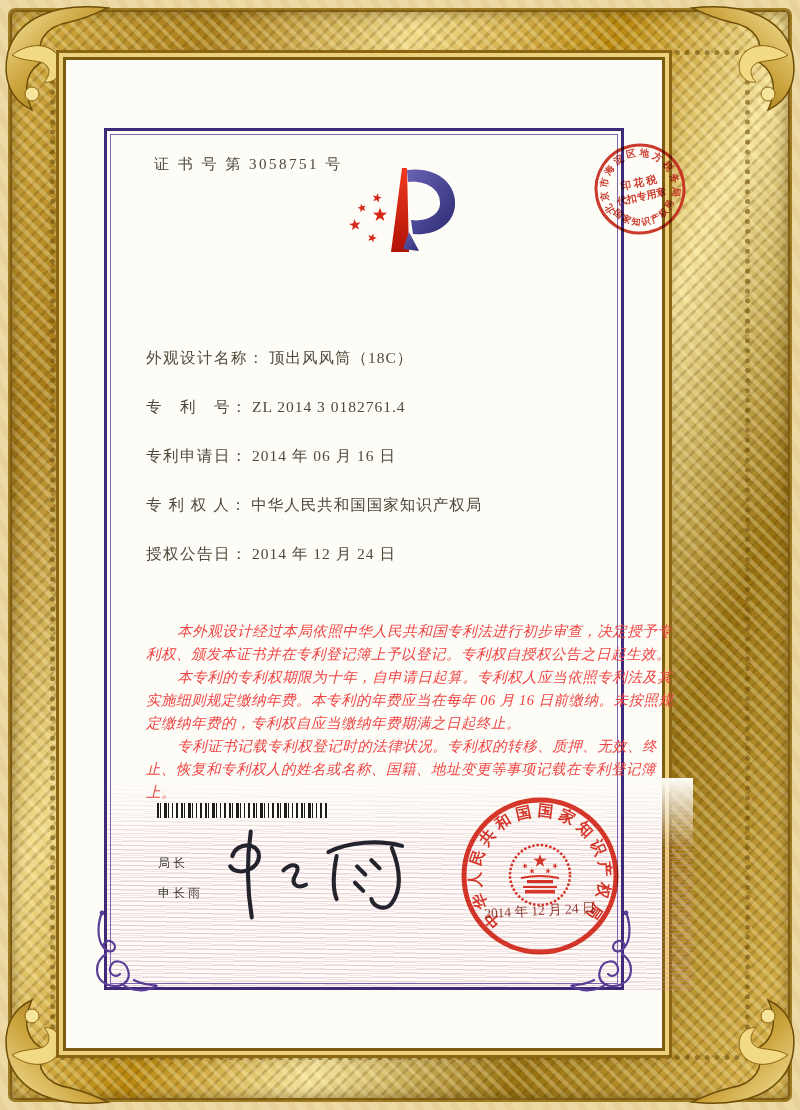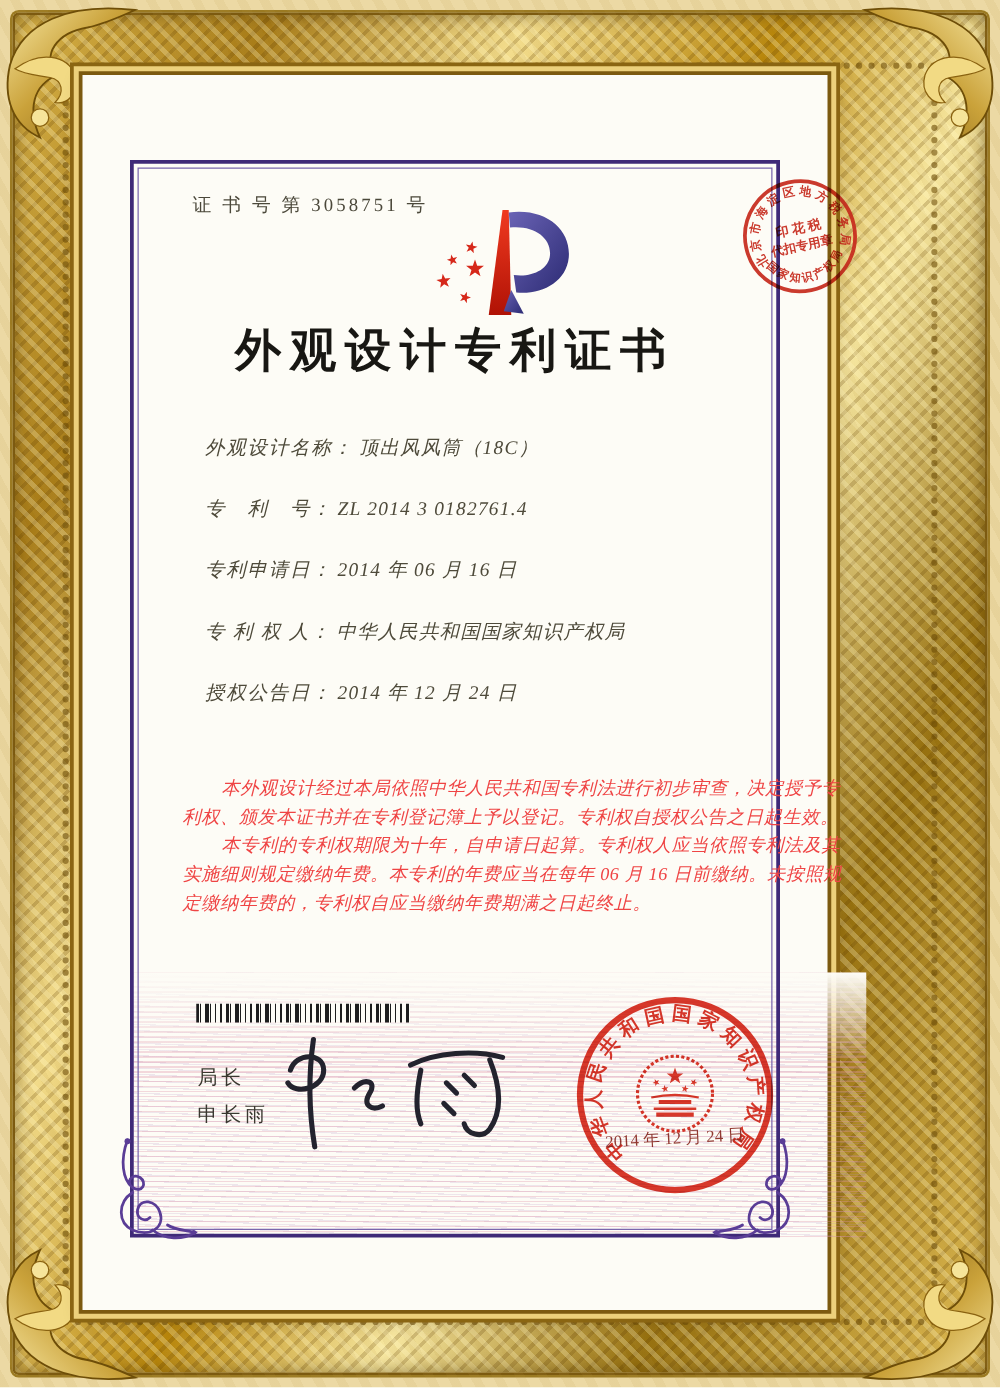--- a/index.html
+++ b/index.html
@@ -33,33 +33,33 @@
   .pborder::before{content:"";position:absolute;inset:3px;border:1px solid #7a66ad;}
   .flourish{position:absolute;width:66px;height:84px;z-index:6;}
   .flourish.fl{left:26px;top:850px;}
   .flourish.fr{right:26px;top:850px;transform:scaleX(-1);}
   
   .certno{position:absolute;left:88px;top:95px;font-size:15px;letter-spacing:2.5px;color:#4b483a;}
   .taxstamp{position:absolute;left:519px;top:74px;width:110px;height:110px;opacity:.92;mix-blend-mode:multiply;}
   .logo{position:absolute;left:279px;top:104px;width:120px;height:102px;}
   .title{position:absolute;left:0;top:196px;width:100%;margin:0;text-align:center;
     font-size:37px;font-weight:700;letter-spacing:7px;color:#181713;}
-  .fields{position:absolute;left:98px;top:288px;width:520px;font-style:italic;}
+  .fields{position:absolute;left:80px;top:288px;width:520px;}
   .field{height:20px;margin-bottom:29px;font-size:15.5px;color:#4e4a3a;white-space:nowrap;}
   .field .lab{letter-spacing:1.5px;}
   .field .val{margin-left:4px;letter-spacing:1px;}
   .paras{position:absolute;left:80px;top:560px;width:532px;font-size:14.5px;line-height:23px;
     color:#ef4444;font-style:italic;}
   .paras p{margin:0;text-indent:2.15em;letter-spacing:.5px;}
   .barcode{position:absolute;left:91px;top:743px;width:171px;height:15px;
     background:repeating-linear-gradient(90deg,
       #1d1d1d 0 2px,#fdfcf6 2px 3px,#1d1d1d 3px 4px,#fdfcf6 4px 7px,
       #1d1d1d 7px 10px,#fdfcf6 10px 11px,#1d1d1d 11px 12px,#fdfcf6 12px 15px,
       #1d1d1d 15px 16px,#fdfcf6 16px 19px,#1d1d1d 19px 21px,#fdfcf6 21px 24px);}
-  .sigblock{position:absolute;left:92px;top:788px;font-size:16px;color:#3a3830;line-height:30px;letter-spacing:3px;}
+  .sigblock{position:absolute;left:92px;top:788px;font-size:12px;color:#3a3830;line-height:30px;letter-spacing:3px;}
   .sigsvg{position:absolute;left:150px;top:764px;width:230px;height:100px;z-index:7;}
   .seal{position:absolute;left:389px;top:731px;width:170px;height:170px;z-index:8;opacity:.93;mix-blend-mode:multiply;}
   .footer{position:absolute;left:0;top:885px;width:100%;text-align:center;font-size:13.5px;
     letter-spacing:2px;color:#55503f;z-index:9;}
 </style>
 </head>
 <body>
 
 <div class="page">
 
@@ -152,21 +152,20 @@
       <path d="M64,68 L74,87 L58,85 Z" fill="url(#lgpur)"></path>
       <g fill="#d6281a">
         <use href="#star5" transform="translate(35,51) scale(0.75)"></use>
         <use href="#star5" transform="translate(17,44) scale(0.45) rotate(-15)"></use>
         <use href="#star5" transform="translate(32,34) scale(0.5) rotate(12)"></use>
         <use href="#star5" transform="translate(10,61) scale(0.6) rotate(-8)"></use>
         <use href="#star5" transform="translate(27,74) scale(0.48) rotate(18)"></use>
       </g>
     </svg>
 
-    <h1 class="title">外观设计专利证书</h1>
 
     <div class="fields">
       <div class="field">
         <span class="lab">外观设计名称：</span><span class="val">顶出风风筒（18C）</span>
       </div>
       <div class="field">
         <span class="lab">专　利　号：</span><span class="val">ZL 2014 3 0182761.4</span>
       </div>
       <div class="field">
         <span class="lab">专利申请日：</span><span class="val">2014 年 06 月 16 日</span>
@@ -175,20 +174,21 @@
         <span class="lab">专 利 权 人：</span><span class="val">中华人民共和国国家知识产权局</span>
       </div>
       <div class="field">
         <span class="lab">授权公告日：</span><span class="val">2014 年 12 月 24 日</span>
       </div>
     </div>
 
     <div class="paras">
       <p>本外观设计经过本局依照中华人民共和国专利法进行初步审查，决定授予专利权、颁发本证书并在专利登记簿上予以登记。专利权自授权公告之日起生效。</p>
       <p>本专利的专利权期限为十年，自申请日起算。专利权人应当依照专利法及其实施细则规定缴纳年费。本专利的年费应当在每年 06 月 16 日前缴纳。未按照规定缴纳年费的，专利权自应当缴纳年费期满之日起终止。</p>
+      <p>专利证书记载专利权登记时的法律状况。专利权的转移、质押、无效、终止、恢复和专利权人的姓名或名称、国籍、地址变更等事项记载在专利登记簿上。</p>
     </div>
 
     <div class="barcode"></div>
 
     <div class="sigblock">
       <div>局长</div>
       <div>申长雨</div>
     </div>
 
     <svg class="sigsvg" viewBox="0 0 225 95">

